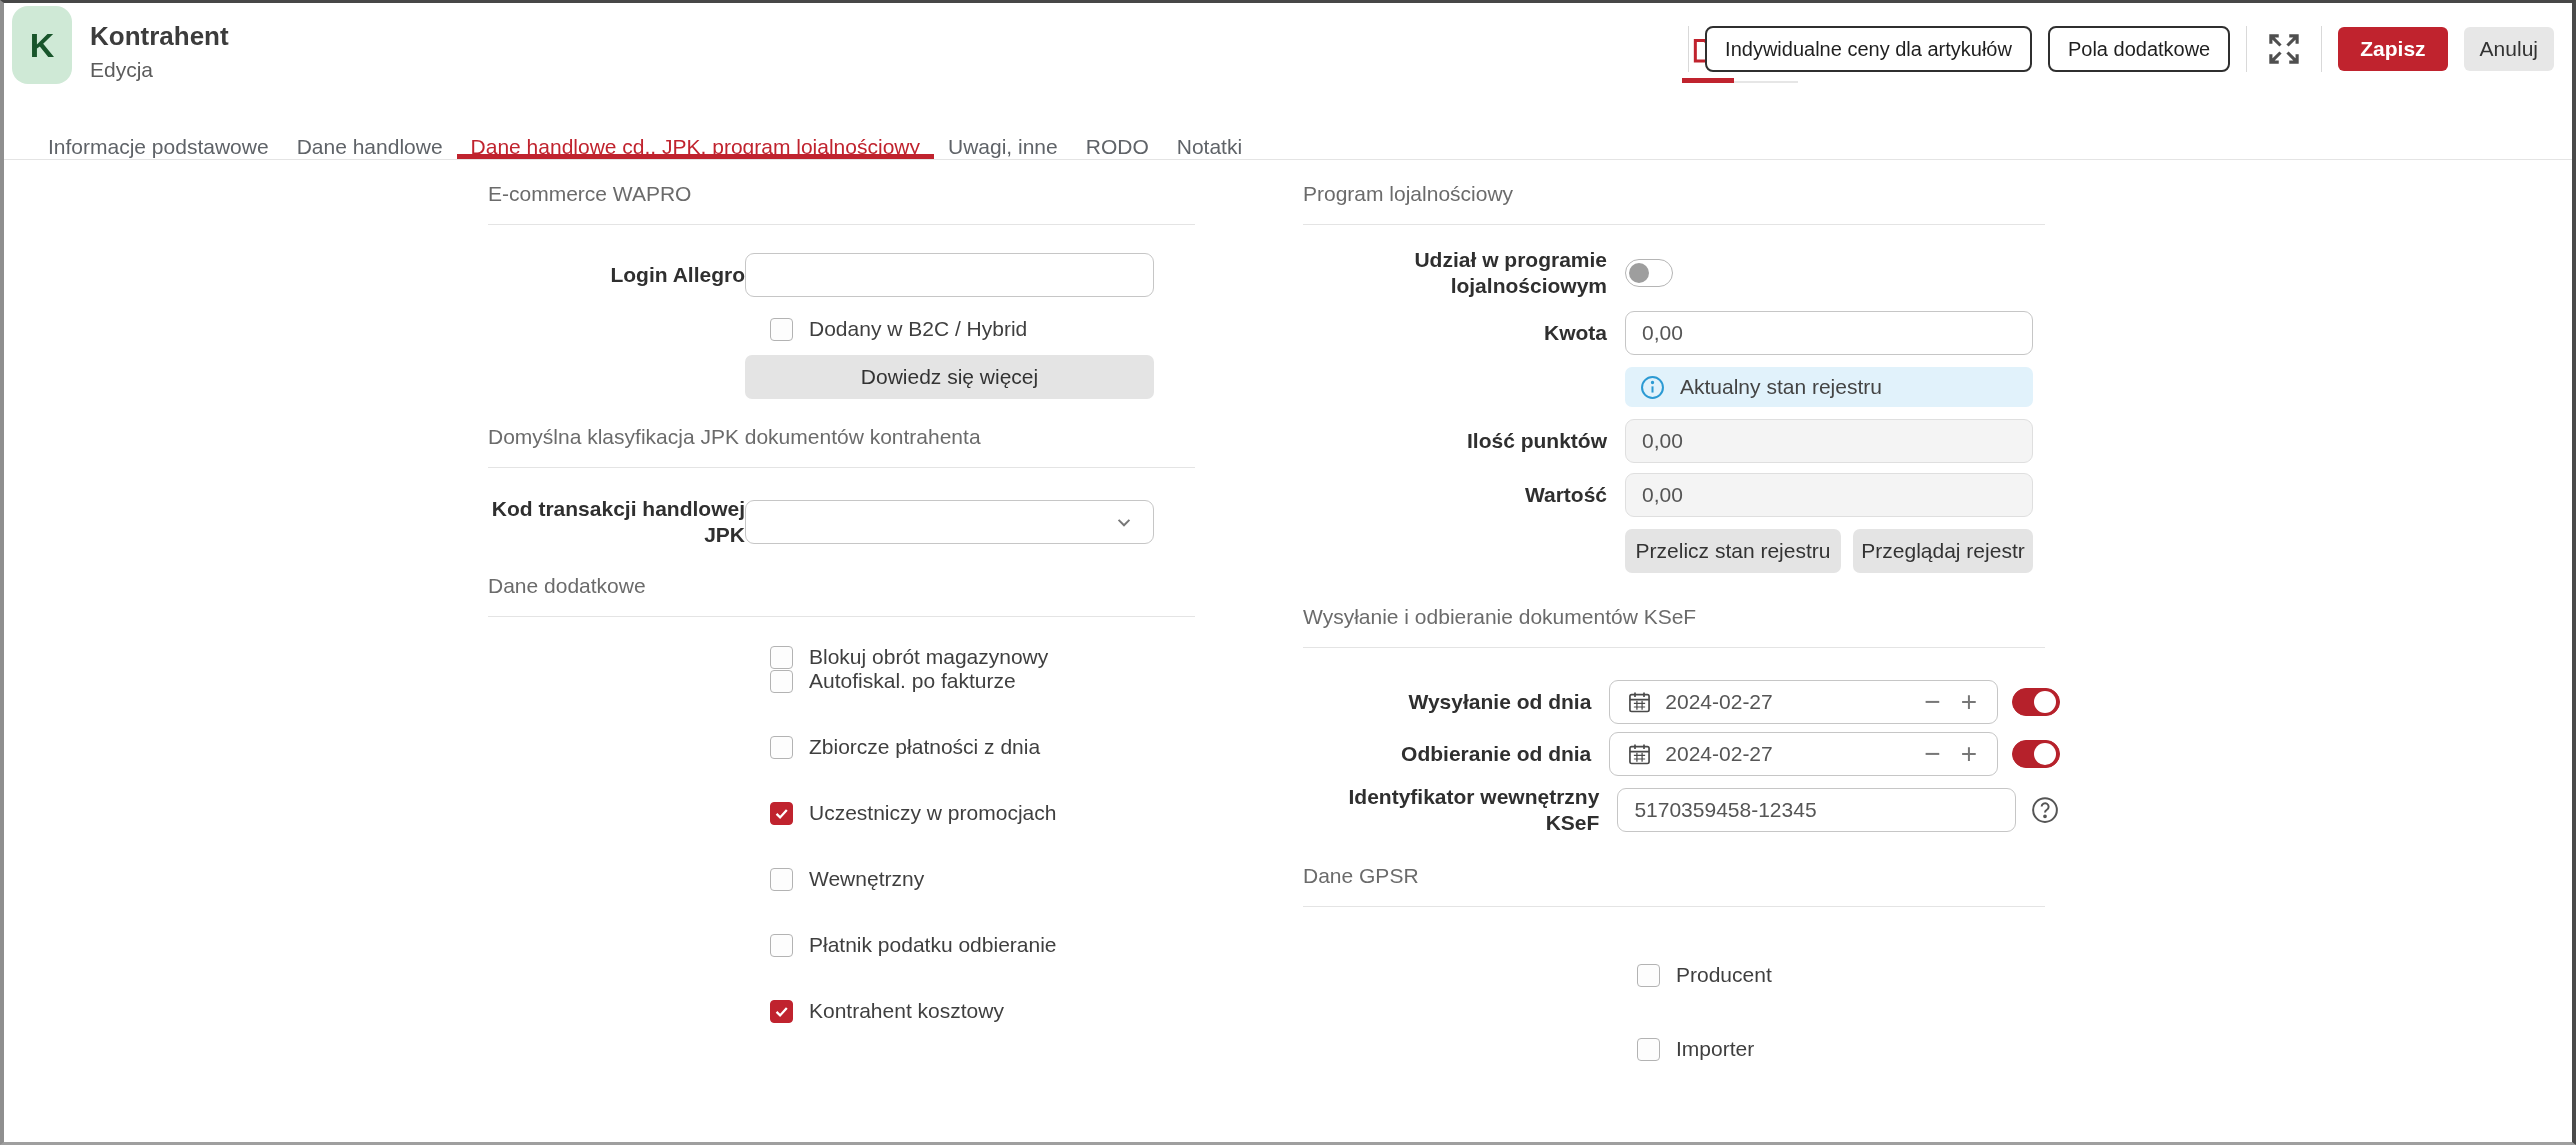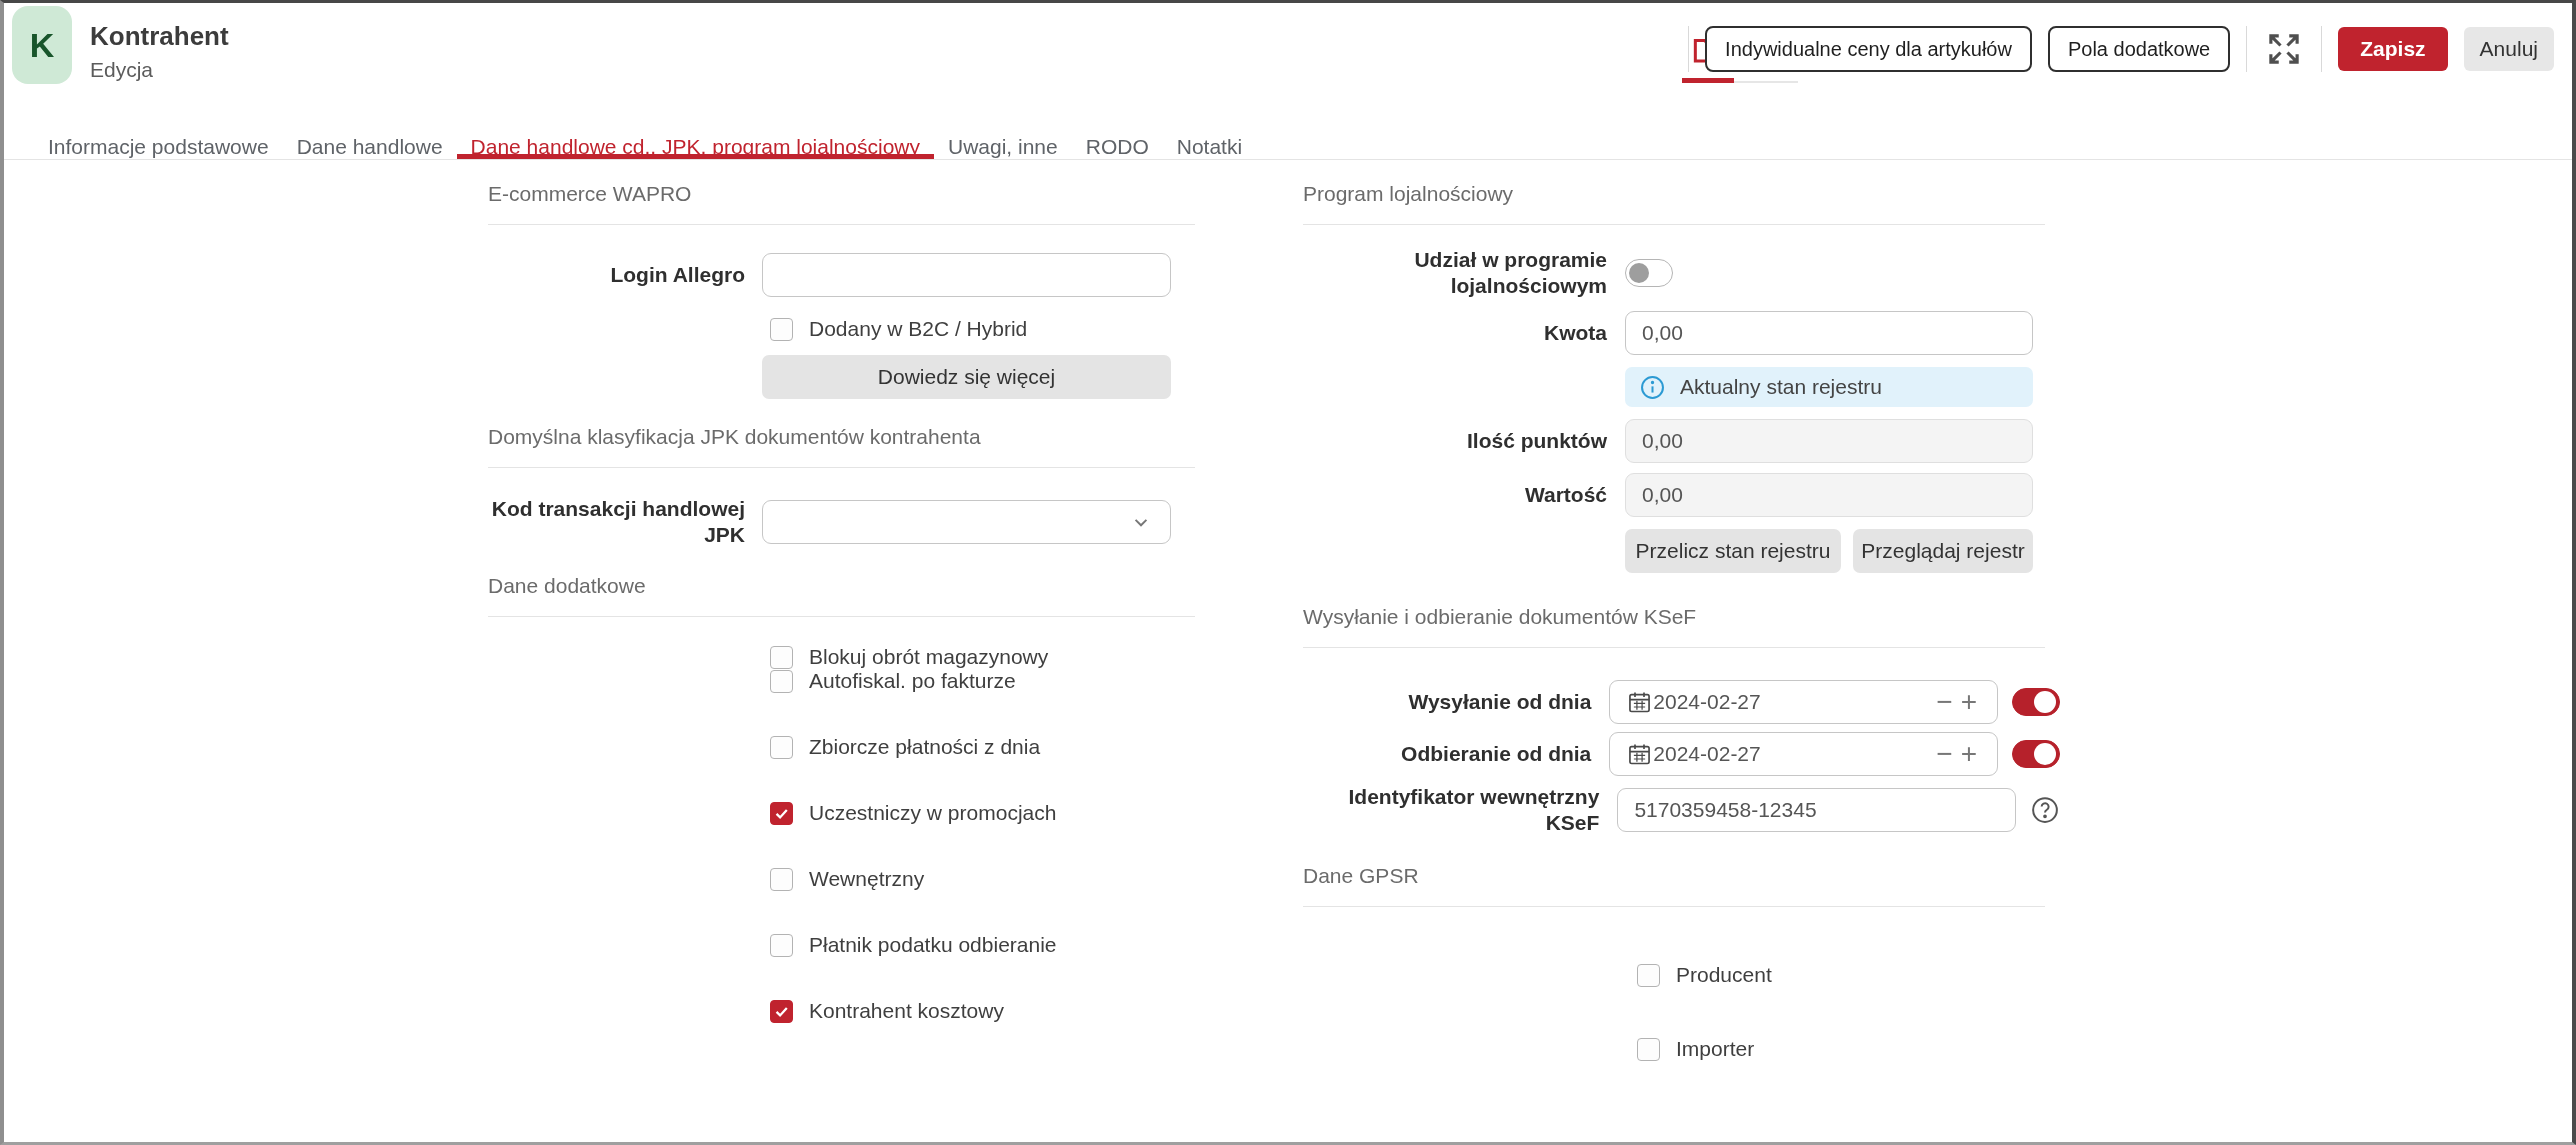--- a/index.html
+++ b/index.html
@@ -53,21 +53,21 @@
   .main{position:relative}
   .col{position:absolute;top:0}
   .col-left{left:484px;width:707px}
   .col-right{left:1299px;width:757px}
 
   .sec{font-size:21px;color:var(--muted);padding-bottom:16px;border-bottom:1px solid var(--hairline);line-height:28px}
 
   .row{display:flex;align-items:center}
   .lbl{font-size:21px;font-weight:bold;color:var(--ink);text-align:right;line-height:26px}
   .col-left .lbl{width:257px}
-  .col-left .ctl{width:409px;margin-left:17px}
+  .col-left .ctl{width:409px;}
   .col-right .lbl{width:304px}
   .col-right .ctl{width:408px;margin-left:18px}
 
   .input{height:44px;border:1.5px solid var(--input-border);border-radius:9px;background:#fff;
     font-size:21px;color:#555;padding:0 16px;display:flex;align-items:center;width:100%;
     font-family:"Liberation Sans",sans-serif}
   input.input{outline:none}
   .input.disabled{background:#f4f4f4;border-color:#dfdfdf}
   .select{justify-content:space-between;cursor:pointer}
   .select svg{width:26px;height:26px;color:#777}
@@ -90,21 +90,21 @@
   .toggle .knob{width:20px;height:20px;border-radius:50%;background:#9e9e9e}
   .toggle.on{background:var(--accent-dark);border-color:var(--accent-dark);justify-content:flex-end}
   .toggle.on .knob{background:#fff;width:22px;height:22px}
 
   
   .banner{height:40px;border-radius:7px;background:#e1f2fb;display:flex;align-items:center;
     padding:0 14px;gap:14px;font-size:21px;color:#444;width:100%}
   .banner svg{width:27px;height:27px;flex:none;color:#2b9ad3}
 
   
-  .date-input{}
+  .date-input{gap:12px}
   .date-input .cal{width:27px;height:27px;color:#4a4a4a;flex:none}
   .date-input .spacer{flex:1}
   .step{font-size:28px;color:#777;line-height:1;padding:0 4px;cursor:pointer;user-select:none}
 
   .after{margin-left:14px;display:flex;align-items:center}
   .qmark{width:30px;height:30px;color:#555}
 </style>
 </head>
 <body>
 

